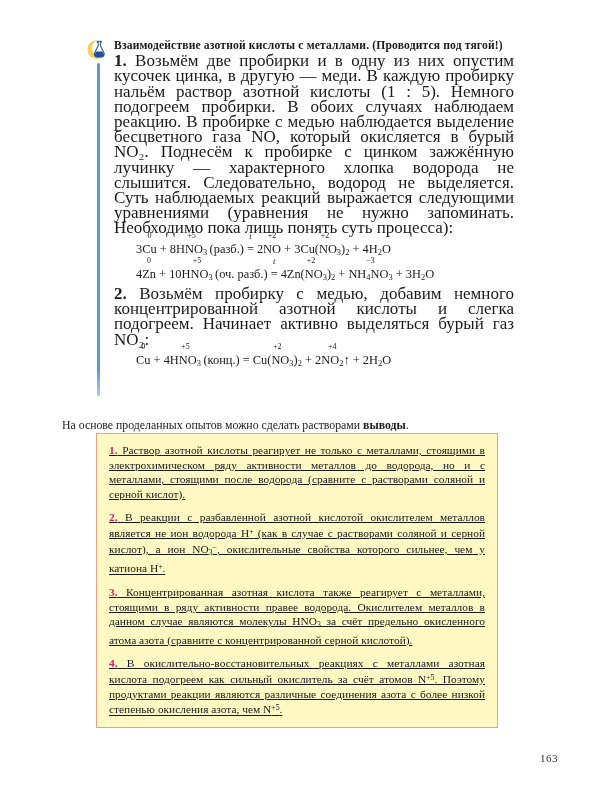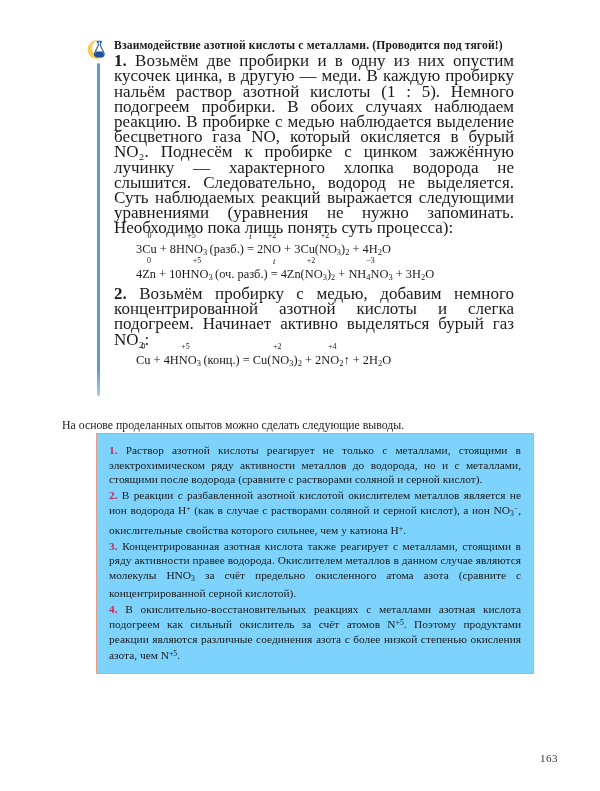--- a/index.html
+++ b/index.html
@@ -126,40 +126,41 @@
 
   
   .lead-in {
     position: absolute;
     left: 62px;
     top: 406px;
     width: 452px;
     font-size: 11.8px;
     line-height: 15px;
   }
-  .lead-in b { font-weight: normal; }
+  .lead-in b { font-weight: bold; }
 
   
   .conclusions {
     position: absolute;
     left: 96px;
     top: 433px;
-    width: 438px;
+    width: 402px;
     border: 1.5px solid #e8a08a;
-    background: #7dd3fc;
+    background: #fef9c3;
     padding: 9px 12px 10px 12px;
+    text-decoration: underline;
   }
   .concl-item {
     font-size: 11.4px;
     line-height: 14.6px;
     text-align: justify;
     text-justify: inter-word;
     margin: 0;
   }
-  .concl-item + .concl-item { margin-top: 1px; }
+  .concl-item + .concl-item { margin-top: 9px; }
   .cn {
     color: #cf2a5b;
     font-weight: bold;
   }
 
   
   .page-number {
     position: absolute;
     right: 42px;
     bottom: 27px;
@@ -203,21 +204,21 @@
 
       <p class="para"><span class="num">2.</span> <span>Возьмём пробирку с медью, добавим немного концентрированной азотной кислоты и слегка подогреем. Начинает активно выделяться бурый газ NO₂:</span></p>
 
       <div class="eq-block">
         <span class="eq-line"><span class="ox"><span class="ox-val">0</span>Cu</span> + 4<span class="ox"><span class="ox-val">+5</span>HNO<sub>3</sub></span> (конц.) = <span class="ox"><span class="ox-val">+2</span>Cu(NO<sub>3</sub>)<sub>2</sub></span> + 2<span class="ox"><span class="ox-val">+4</span>NO<sub>2</sub></span>↑ + 2H<sub>2</sub>O</span>
       </div>
 
     </div>
   </div>
 
-  <p class="lead-in"><span>На основе проделанных опытов можно сделать следующие </span><b>выводы</b><span>.</span></p>
+  <p class="lead-in"><span>На основе проделанных опытов можно сделать растворами </span><b>выводы</b><span>.</span></p>
 
   <div class="conclusions" style="border-color: rgb(232, 160, 138);">
 
     <p class="concl-item"><span class="cn" style="color: rgb(207, 42, 91);">1.</span> <span>Раствор азотной кислоты реагирует не только с металлами, стоящими в электрохимическом ряду активности металлов до водорода, но и с металлами, стоящими после водорода (сравните с растворами соляной и серной кислот).</span></p>
 
     <p class="concl-item"><span class="cn" style="color: rgb(207, 42, 91);">2.</span> <span>В реакции с разбавленной азотной кислотой окислителем металлов является не ион водорода H</span><sup>+</sup><span> (как в случае с растворами соляной и серной кислот), а ион NO</span><sub>3</sub><sup>−</sup><span>, окислительные свойства которого сильнее, чем у катиона H</span><sup>+</sup><span>.</span></p>
 
     <p class="concl-item"><span class="cn" style="color: rgb(207, 42, 91);">3.</span> <span>Концентрированная азотная кислота также реагирует с металлами, стоящими в ряду активности правее водорода. Окислителем металлов в данном случае являются молекулы HNO</span><sub>3</sub><span> за счёт предельно окисленного атома азота (сравните с концентрированной серной кислотой).</span></p>
 
     <p class="concl-item"><span class="cn" style="color: rgb(207, 42, 91);">4.</span> <span>В окислительно-восстановительных реакциях с металлами азотная кислота подогреем как сильный окислитель за счёт атомов N</span><sup>+5</sup><span>. Поэтому продуктами реакции являются различные соединения азота с более низкой степенью окисления азота, чем N</span><sup>+5</sup><span>.</span></p>

